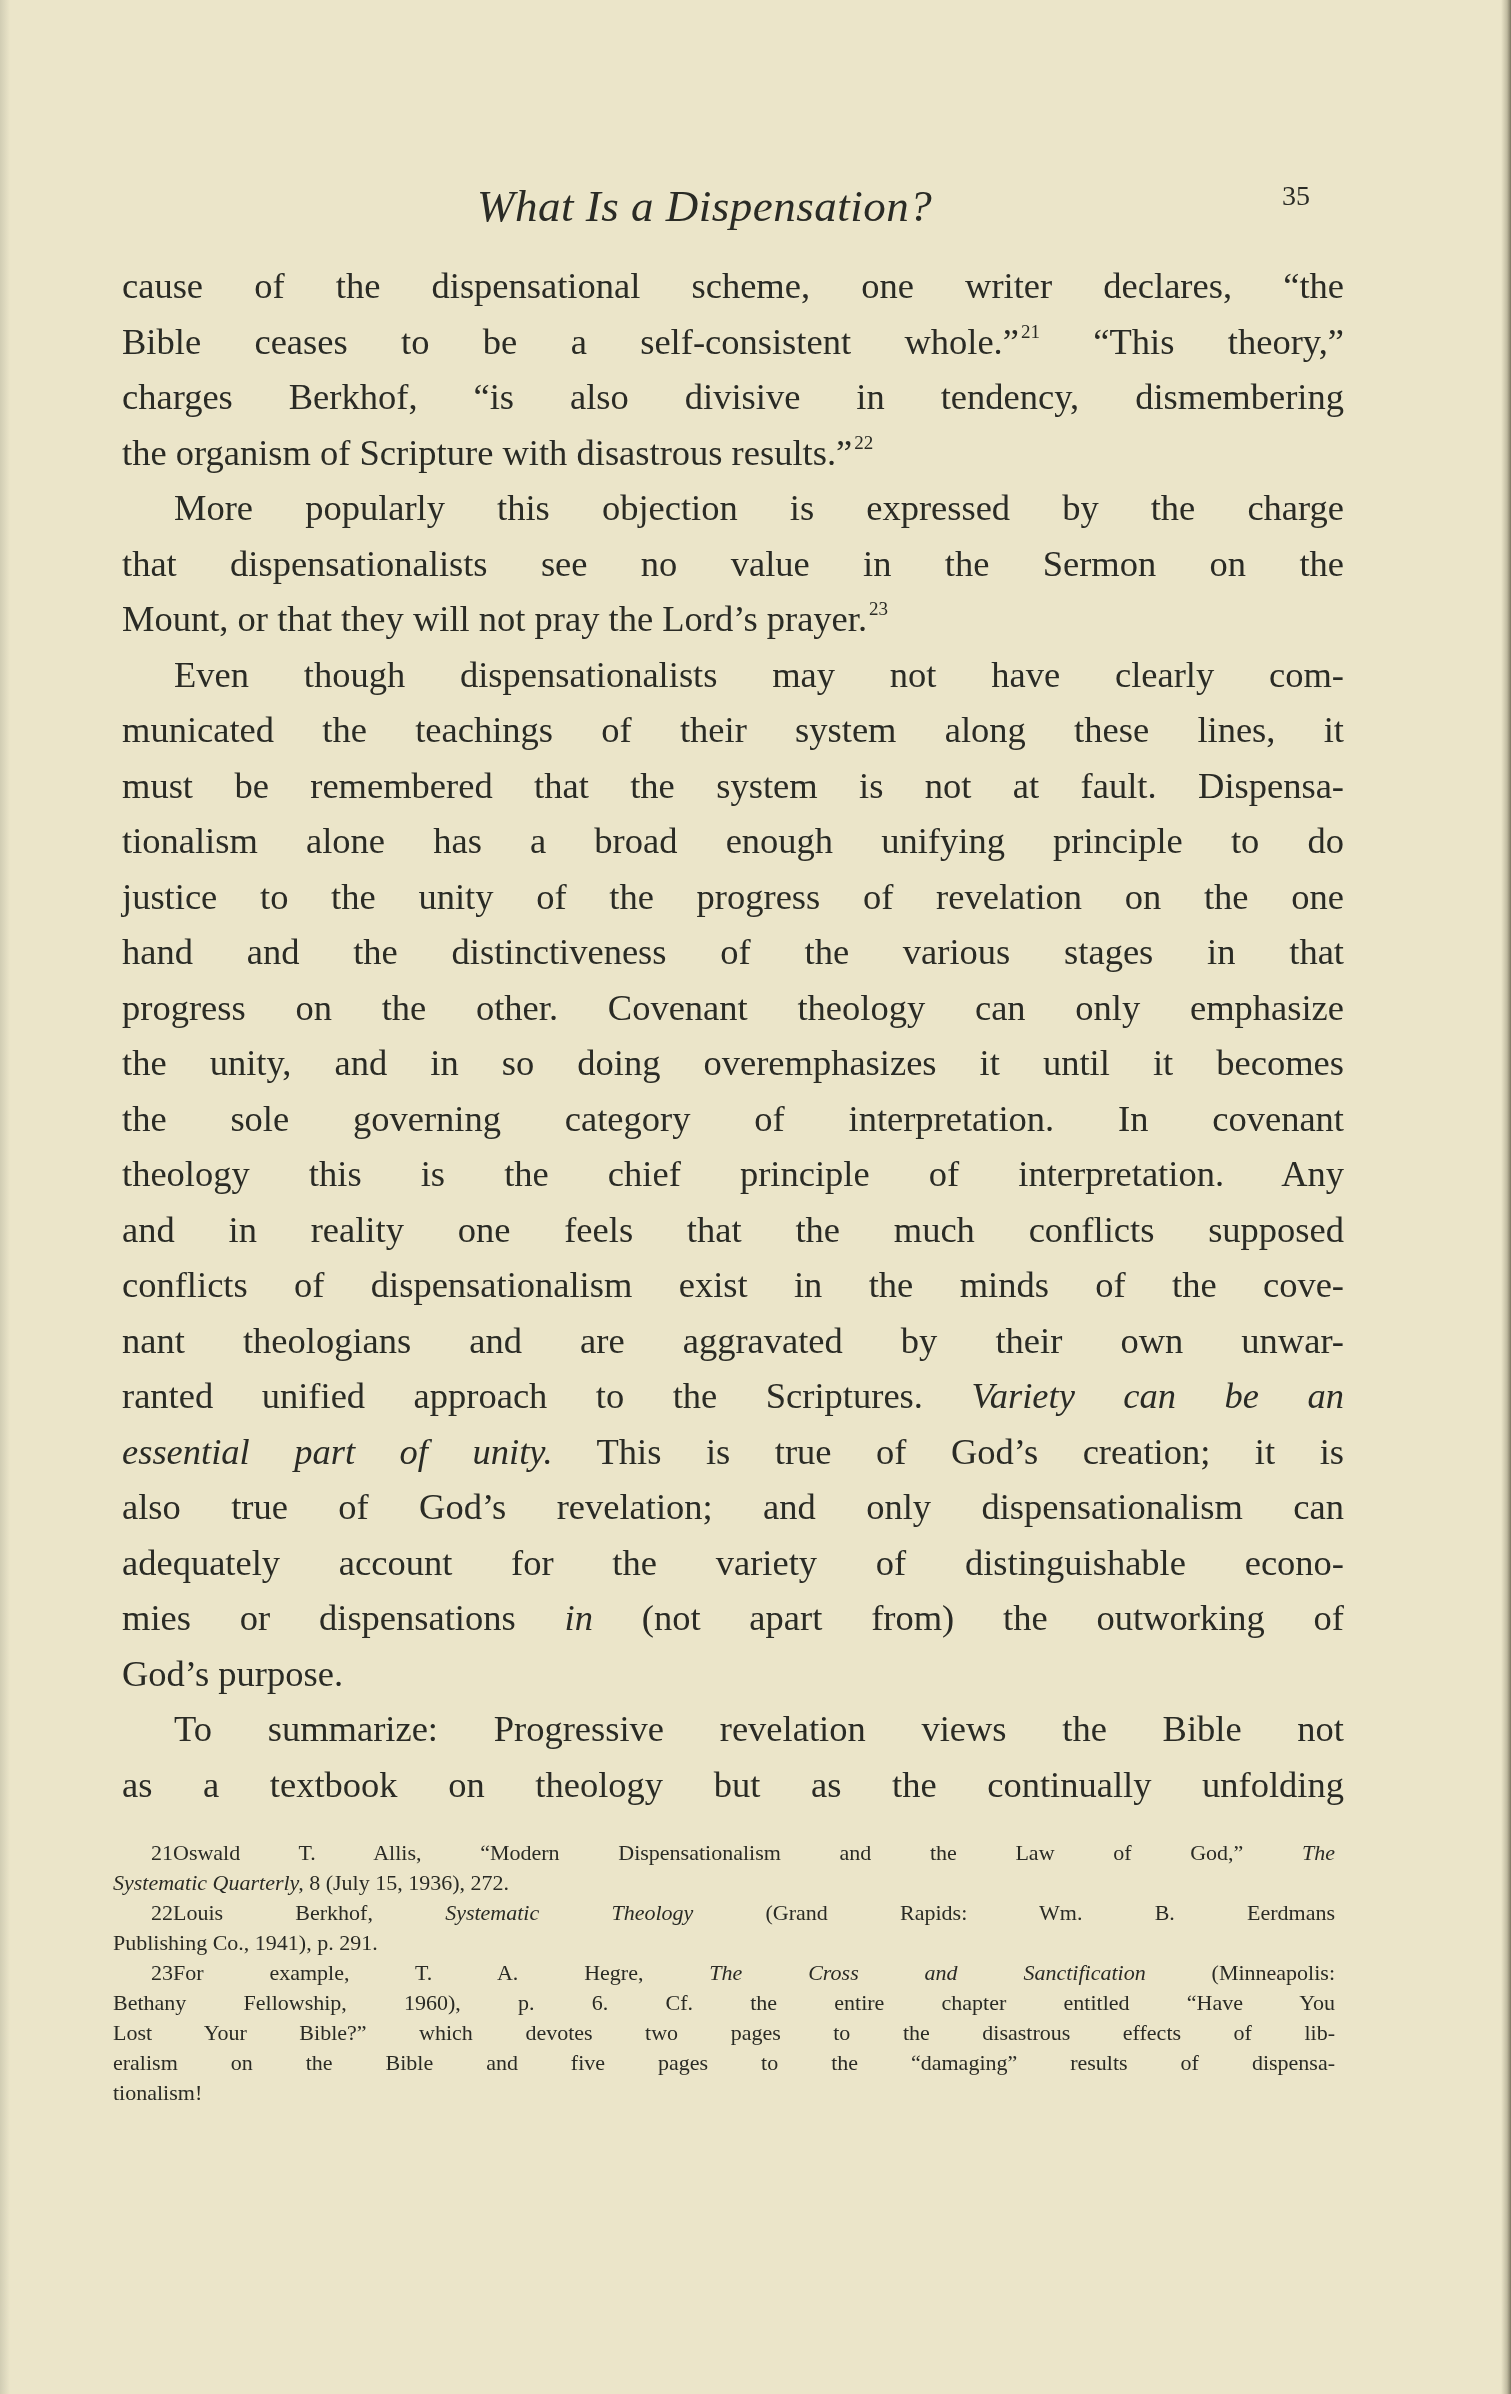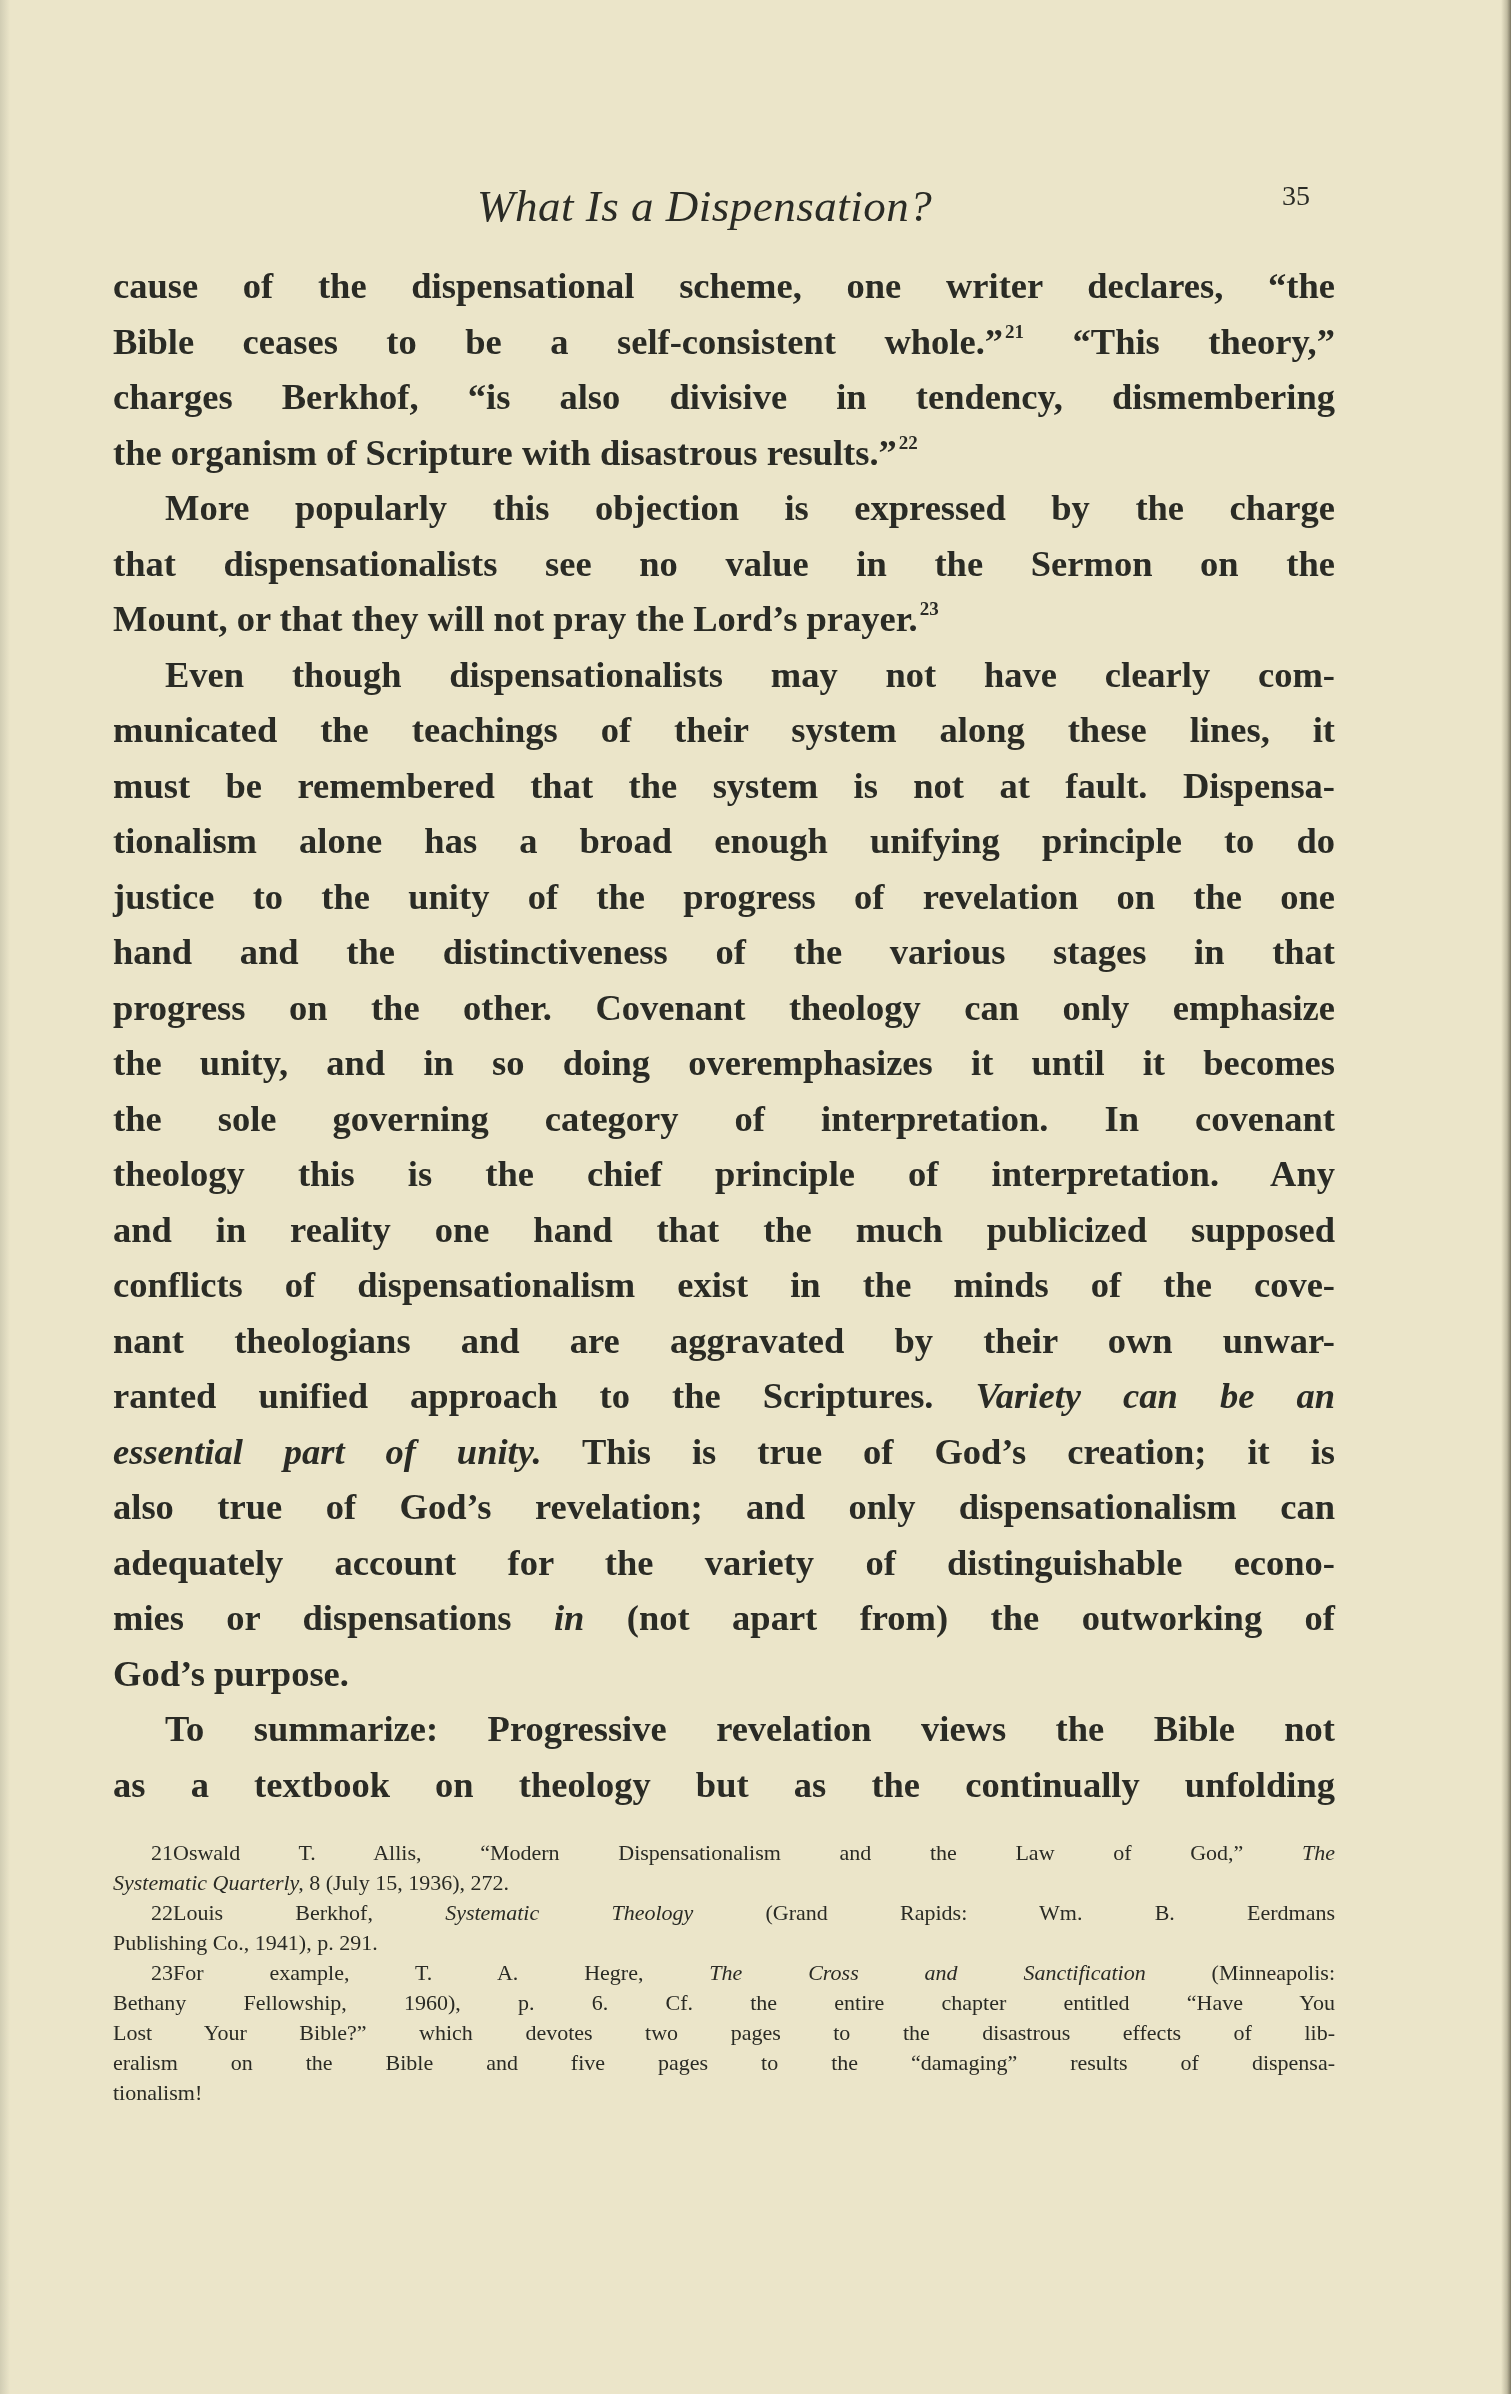--- a/index.html
+++ b/index.html
@@ -22,21 +22,21 @@
   }
   .running-title {
     position: absolute; left: 477px; top: 0;
     font-style: italic; font-size: 45px; letter-spacing: 0.5px;
   }
   .page-number {
     position: absolute; left: 1282px; top: 0;
     font-size: 28px;
   }
   .body-text {
-    position: absolute; left: 113px; top: 258px; width: 1222px; font-weight: bold;
+    position: absolute; left: 122px; top: 258px; width: 1222px;
   }
   .line {
     display: block; height: 55.5px; line-height: 55.5px;
     font-size: 36.5px; white-space: nowrap;
     text-align: justify; text-align-last: justify;
   }
   .line.last { text-align-last: left; }
   .line.indent { padding-left: 52px; }
   .it { font-style: italic; }
   sup.fn { font-size: 19px; vertical-align: 16px; line-height: 0; margin-left: 2px; }
@@ -72,21 +72,21 @@
     <span class="line indent"><span>Even though dispensationalists may not have clearly com-</span></span>
     <span class="line"><span>municated the teachings of their system along these lines, it</span></span>
     <span class="line"><span>must be remembered that the system is not at fault.  Dispensa-</span></span>
     <span class="line"><span>tionalism alone has a broad enough unifying principle to do</span></span>
     <span class="line"><span>justice to the unity of the progress of revelation on the one</span></span>
     <span class="line"><span>hand and the distinctiveness of the various stages in that</span></span>
     <span class="line"><span>progress on the other.  Covenant theology can only emphasize</span></span>
     <span class="line"><span>the unity, and in so doing overemphasizes it until it becomes</span></span>
     <span class="line"><span>the sole governing category of interpretation.  In covenant</span></span>
     <span class="line"><span>theology this is the chief principle of interpretation.  Any</span></span>
-    <span class="line"><span>and in reality one hand that the much publicized supposed</span></span>
+    <span class="line"><span>and in reality one feels that the much conflicts supposed</span></span>
     <span class="line"><span>conflicts of dispensationalism exist in the minds of the cove-</span></span>
     <span class="line"><span>nant theologians and are aggravated by their own unwar-</span></span>
     <span class="line"><span>ranted unified approach to the Scriptures.  </span><span class="it">Variety can be an</span></span>
     <span class="line"><span class="it">essential part of unity.</span><span>  This is true of God’s creation; it is</span></span>
     <span class="line"><span>also true of God’s revelation; and only dispensationalism can</span></span>
     <span class="line"><span>adequately account for the variety of distinguishable econo-</span></span>
     <span class="line"><span>mies or dispensations </span><span class="it">in</span><span> (not apart from)  the outworking of</span></span>
     <span class="line last"><span>God’s purpose.</span></span>
     <span class="line indent"><span>To summarize: Progressive revelation views the Bible not</span></span>
     <span class="line"><span>as a textbook on theology but as the continually unfolding</span></span>

